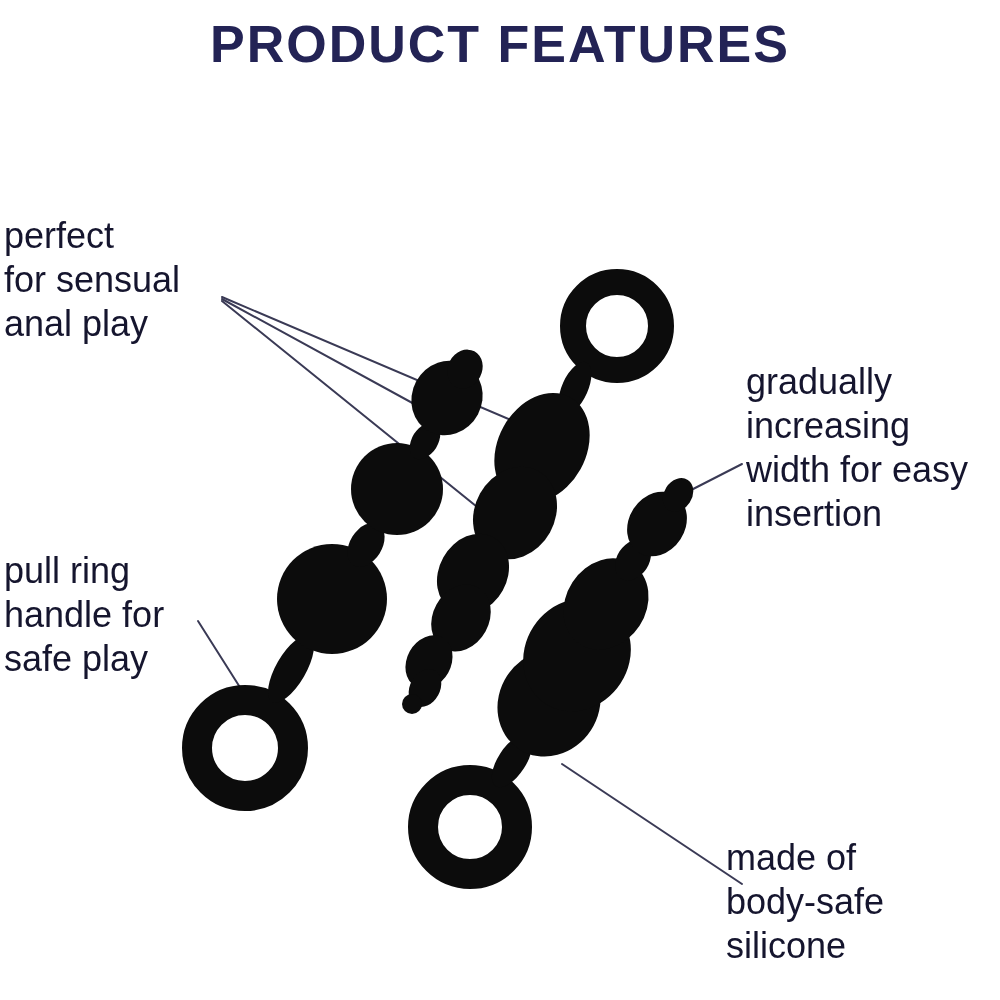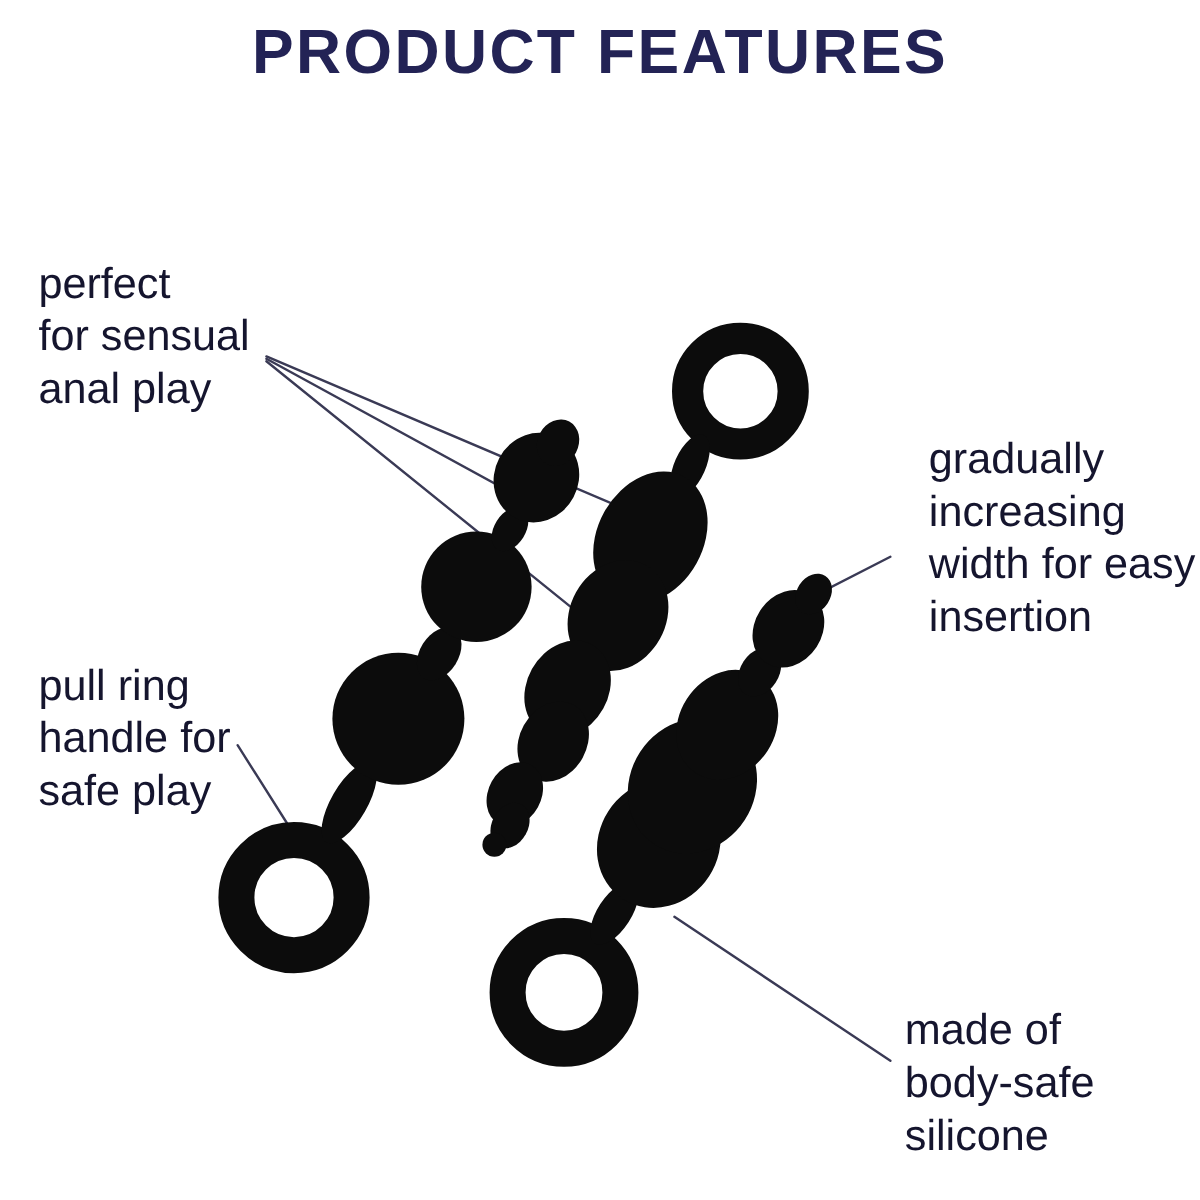--- a/index.html
+++ b/index.html
@@ -26,21 +26,20 @@
     font-weight:bold;
     letter-spacing:2px;
     color:var(--title);
   }
   .callout{
     position:absolute;
     white-space:pre-line;
     font-size:36px;
     line-height:1.22;
     color:var(--text);
-    margin-left:28px;
   }
   .c-sensual{left:4px;top:214px;}
   .c-pullring{left:4px;top:549px;}
   .c-width{left:746px;top:360px;}
   .c-silicone{left:726px;top:836px;}
   .art{position:absolute;left:0;top:0;width:1000px;height:1000px;}
   .callout-line{stroke:var(--line);stroke-width:2;stroke-linecap:round;}
   .product circle,.product ellipse{fill:var(--product);}
   .product .ring{fill:none;stroke:var(--product);}
 </style>

